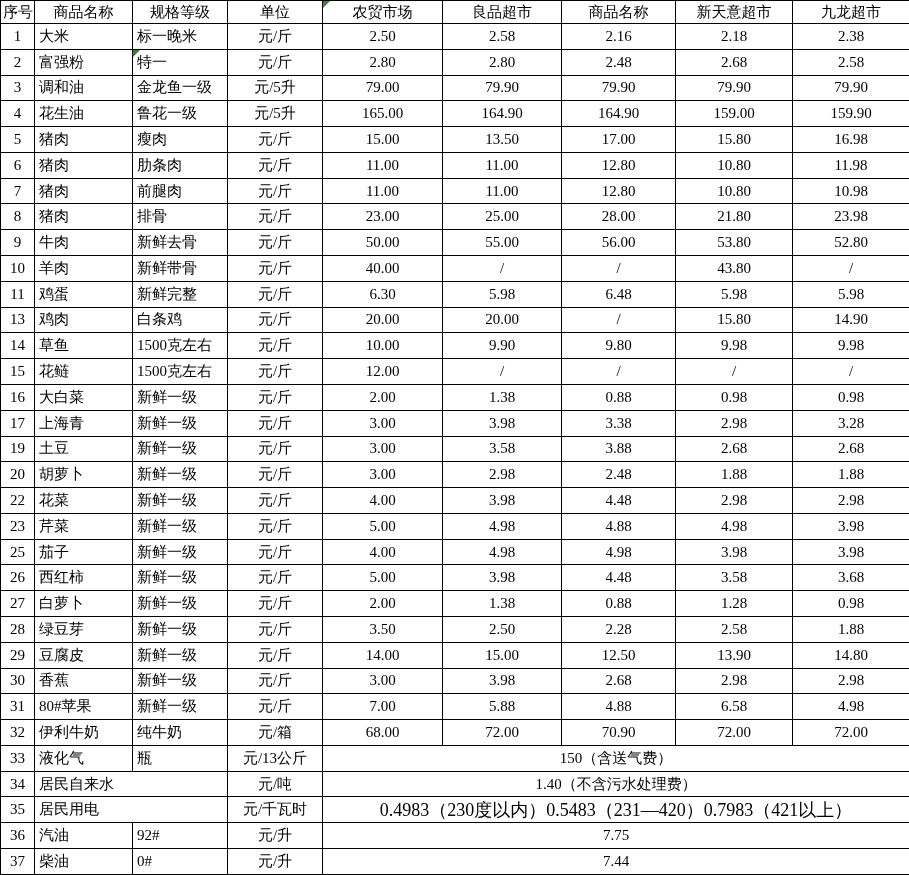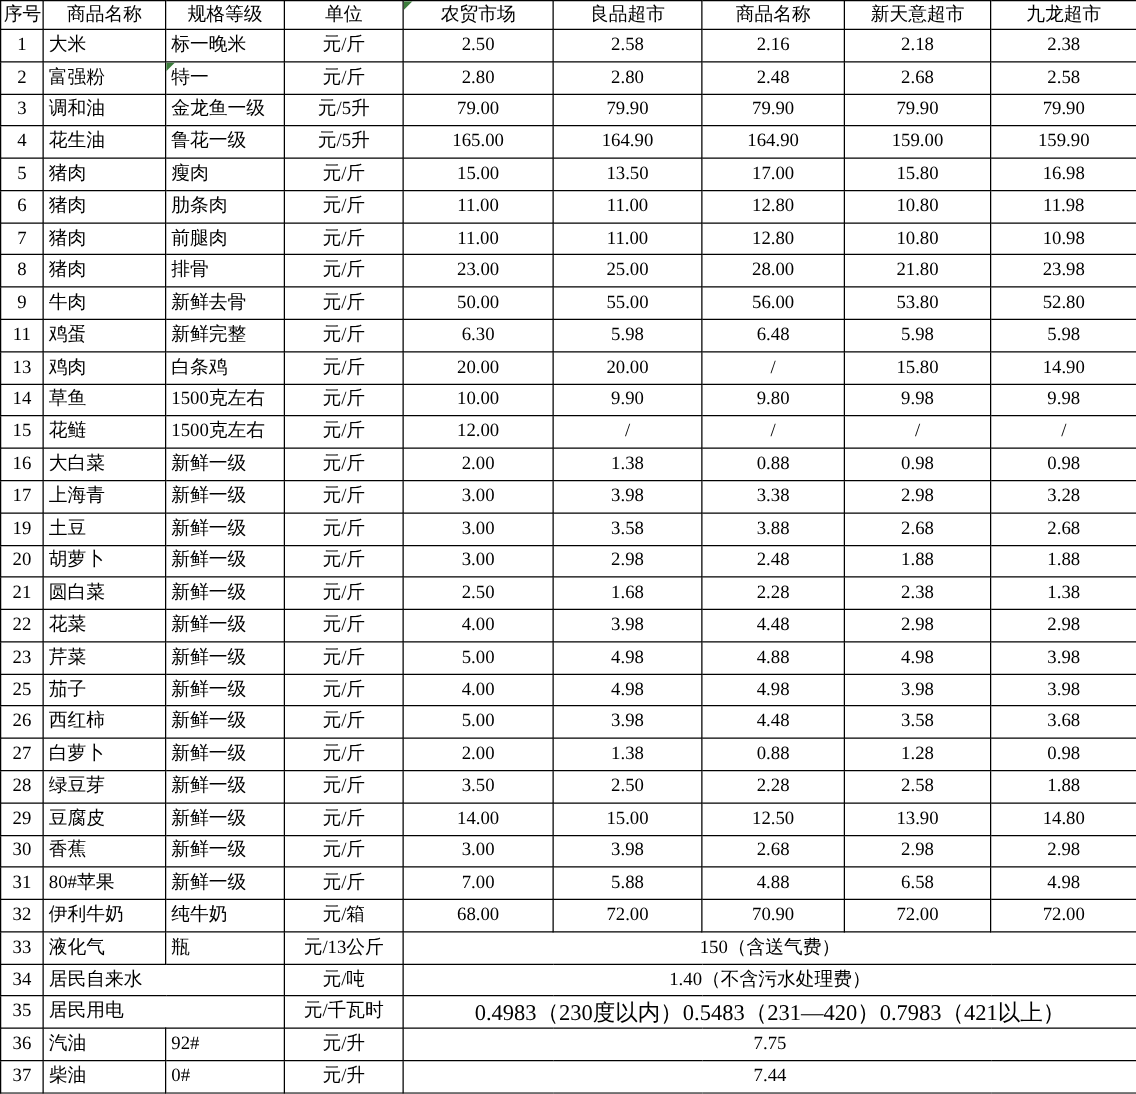--- a/index.html
+++ b/index.html
@@ -158,20 +158,31 @@
         <td class="left">牛肉</td>
         <td class="left">新鲜去骨</td>
         <td>元/斤</td>
         <td>50.00</td>
         <td>55.00</td>
         <td>56.00</td>
         <td>53.80</td>
         <td>52.80</td>
       </tr>
       <tr>
+        <td>10</td>
+        <td class="left">羊肉</td>
+        <td class="left">新鲜带骨</td>
+        <td>元/斤</td>
+        <td>40.00</td>
+        <td>/</td>
+        <td>/</td>
+        <td>43.80</td>
+        <td>/</td>
+      </tr>
+      <tr>
         <td>11</td>
         <td class="left">鸡蛋</td>
         <td class="left">新鲜完整</td>
         <td>元/斤</td>
         <td>6.30</td>
         <td>5.98</td>
         <td>6.48</td>
         <td>5.98</td>
         <td>5.98</td>
       </tr>
@@ -244,31 +255,20 @@
       <tr>
         <td>20</td>
         <td class="left">胡萝卜</td>
         <td class="left">新鲜一级</td>
         <td>元/斤</td>
         <td>3.00</td>
         <td>2.98</td>
         <td>2.48</td>
         <td>1.88</td>
         <td>1.88</td>
-      </tr>
-      <tr>
-        <td>21</td>
-        <td class="left">圆白菜</td>
-        <td class="left">新鲜一级</td>
-        <td>元/斤</td>
-        <td>2.50</td>
-        <td>1.68</td>
-        <td>2.28</td>
-        <td>2.38</td>
-        <td>1.38</td>
       </tr>
       <tr>
         <td>22</td>
         <td class="left">花菜</td>
         <td class="left">新鲜一级</td>
         <td>元/斤</td>
         <td>4.00</td>
         <td>3.98</td>
         <td>4.48</td>
         <td>2.98</td>

